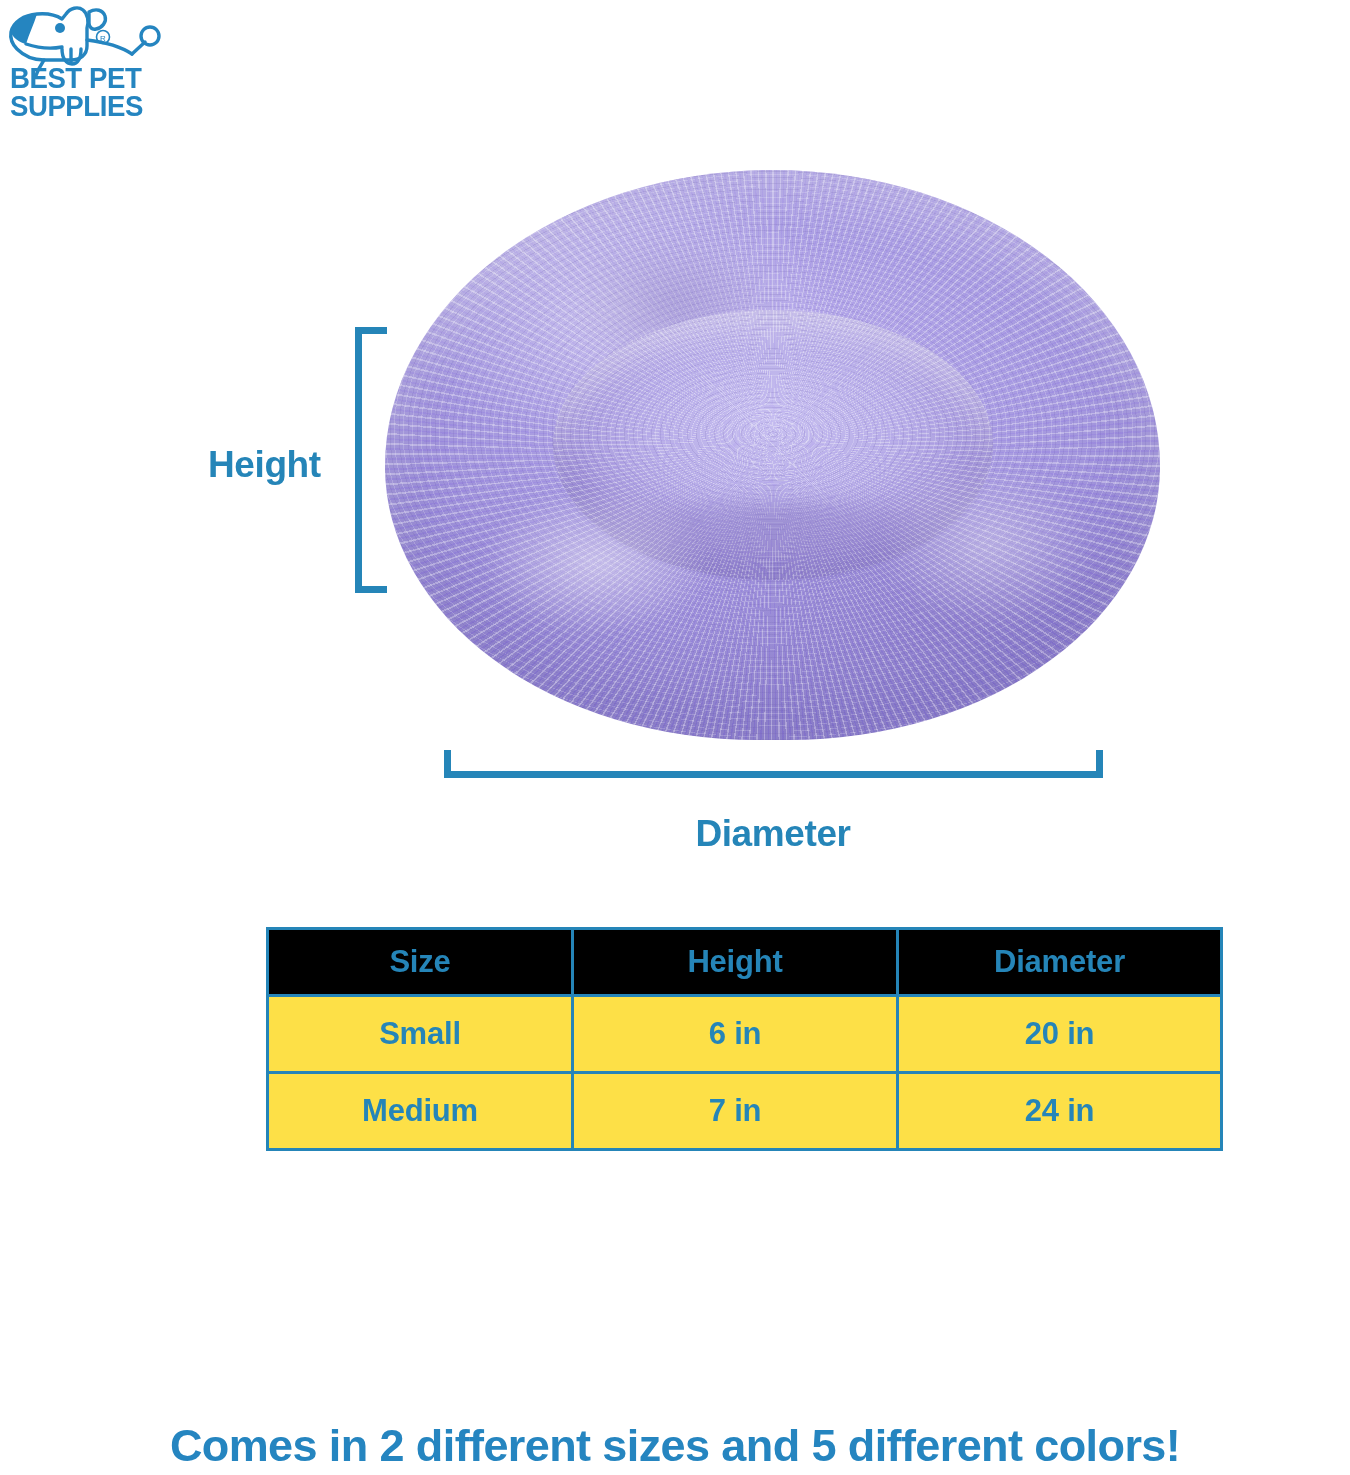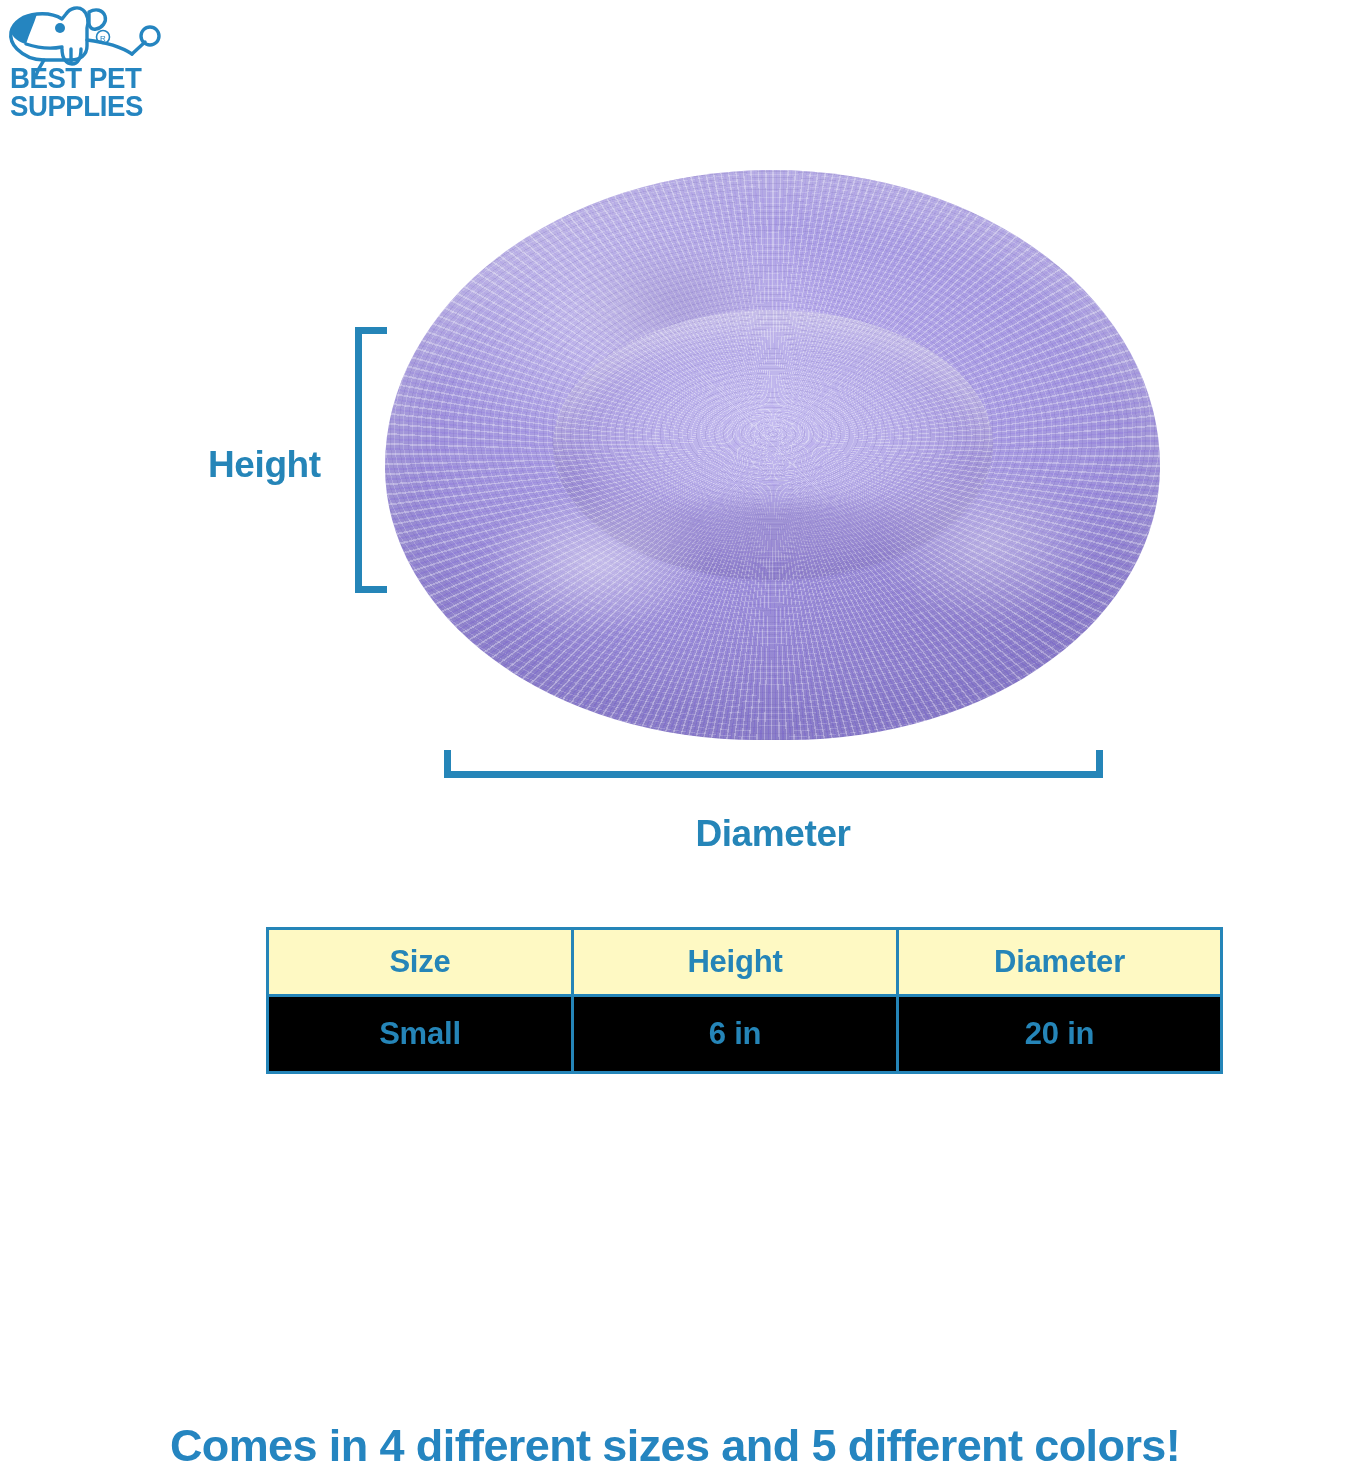--- a/index.html
+++ b/index.html
@@ -215,24 +215,24 @@
   #size-table th,
   #size-table td {
     border: 3px solid #2585b8;
     text-align: center;
     color: #2585b8;
     font-weight: bold;
     font-size: 31px;
     letter-spacing: -0.2px;
     padding: 0;
     height: 74px;
+    background: #fde047;
+  }
+  #size-table thead th {
     background: #000000;
-  }
-  #size-table thead th {
-    background: #fef9c3;
     height: 64px;
   }
   #size-table col.c-size     { width: 305px; }
   #size-table col.c-height   { width: 325px; }
   #size-table col.c-diameter { width: 324px; }
 
   
   #footer-headline {
     position: absolute;
     left: 0;
@@ -321,16 +321,21 @@
       <th>Height</th>
       <th>Diameter</th>
     </tr>
   </thead>
   <tbody>
     <tr>
       <td>Small</td>
       <td>6 in</td>
       <td>20 in</td>
     </tr>
+    <tr>
+      <td>Medium</td>
+      <td>7 in</td>
+      <td>24 in</td>
+    </tr>
   </tbody>
 </table>
 
-<div id="footer-headline">Comes in 4 different sizes and 5 different colors!</div>
+<div id="footer-headline">Comes in 2 different sizes and 5 different colors!</div>
 
 </body></html>

